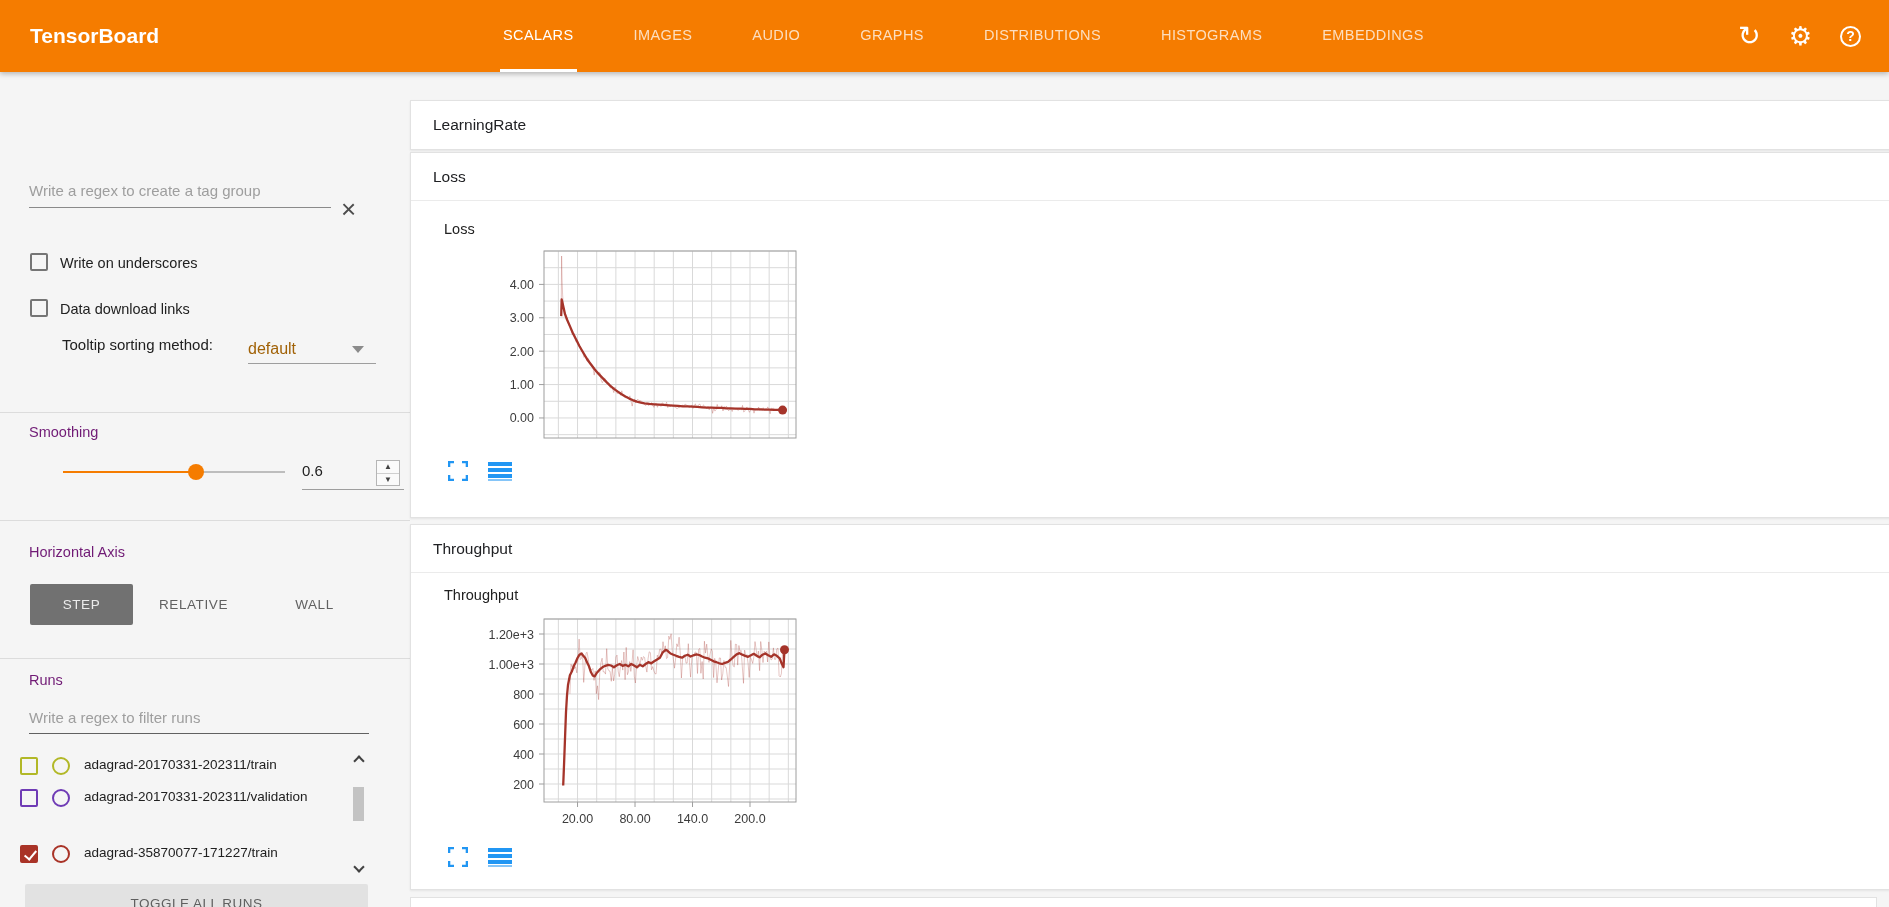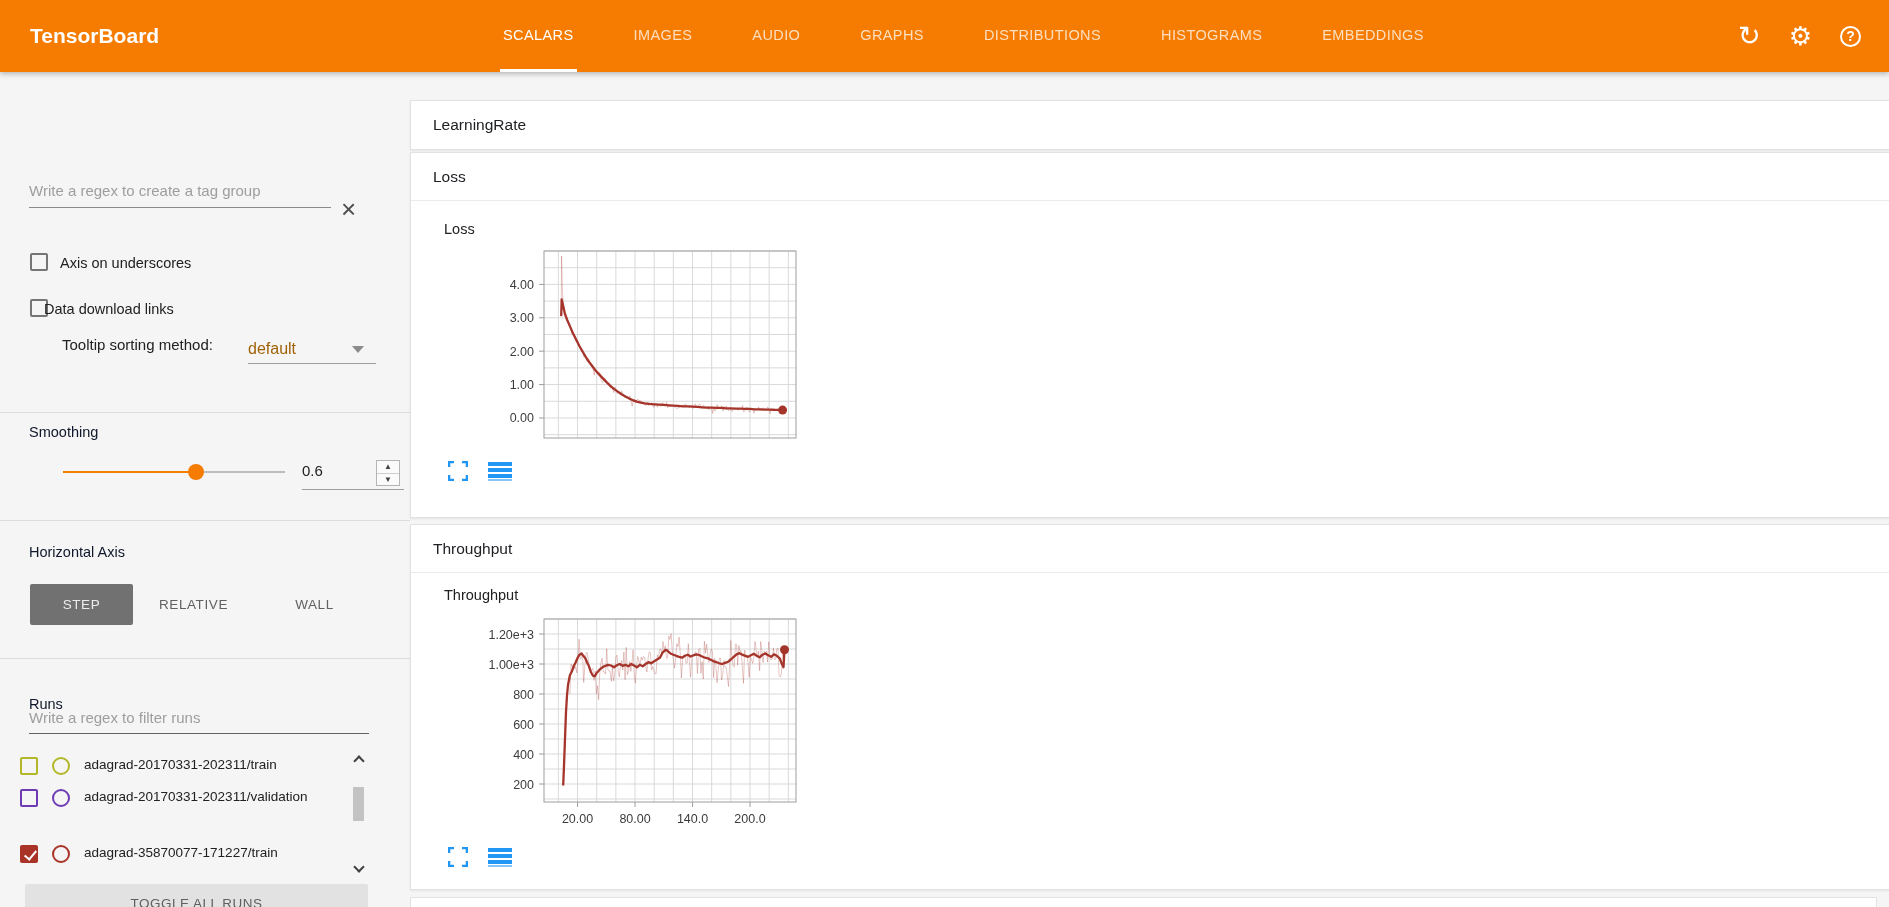--- a/index.html
+++ b/index.html
@@ -34,21 +34,21 @@
   .cbx-label { font-size:14.5px; color:#212121; }
 
   #tooltip-label { left:62px; top:264px; font-size:15px; color:#212121;text-align:center; }
   #tooltip-value { left:248px; top:268px; font-size:16px; color:#a16207; cursor:pointer; }
   #tooltip-underline { left:248px; top:291px; width:128px; border-bottom:1px solid #9e9e9e; }
   #dropdown-caret { left:352px; top:274px; width:0; height:0; border-left:6px solid transparent;
                     border-right:6px solid transparent; border-top:7px solid #8b8b8b; cursor:pointer; }
 
   .divider { left:0; width:410px; border-bottom:1px solid #dcdcdc; }
 
-  .side-section-label { font-size:14.5px; color:#0f172a;text-align:right; }
+  .side-section-label { font-size:14.5px; color:#701a75;text-align:right; }
 
   #slider-track { left:63px; top:399px; width:222px; height:2px; background:#bdbdbd; cursor:pointer; }
   #slider-fill { position:absolute; left:0; top:0; height:2px; background:#f57c00; width:60%; }
   #slider-thumb { position:absolute; top:-7px; left:calc(60% - 8px); width:16px; height:16px;
                   border-radius:50%; background:#f57c00; cursor:grab; }
   #smoothing-value { left:302px; top:390px; width:68px; font-size:15px; color:#212121; text-align:left; }
   #smoothing-underline { left:302px; top:417px; width:102px; border-bottom:1px solid #9e9e9e; }
   #spinner { left:376px; top:388px; width:24px; height:26px; border:1px solid #b5b5b5; background:#fafafa;
              display:flex; flex-direction:column; cursor:pointer; }
   #spinner .sp-half { flex:1; display:flex; align-items:center; justify-content:center; font-size:8px; color:#424242; }
@@ -128,26 +128,26 @@
   </div>
 </div>
 
 <div id="sidebar">
   <input class="abs" id="tag-regex-input" placeholder="Write a regex to create a tag group" style="">
   <span class="abs" id="clear-x">×</span>
 
   <div class="abs" style="left:30px; top:181px;" class-="cbx">
     <div class="cbx"></div>
   </div>
-  <div class="abs cbx-label" style="left:60px; top:183px;">Axis on underscores</div>
+  <div class="abs cbx-label" style="left:60px; top:183px;">Write on underscores</div>
 
   <div class="abs" style="left:30px; top:227px;">
     <div class="cbx"></div>
   </div>
-  <div class="abs cbx-label" style="left:44px; top:229px;">Data download links</div>
+  <div class="abs cbx-label" style="left:60px; top:229px;">Data download links</div>
 
   <div class="abs" id="tooltip-label">Tooltip sorting method:</div>
   <div class="abs" id="tooltip-value">default</div>
   <div class="abs" id="tooltip-underline"></div>
   <div class="abs" id="dropdown-caret"></div>
 
   <div class="abs divider" style="top:340px;"></div>
 
   <div class="abs side-section-label" style="left:29px; top:352px;">Smoothing</div>
   <div class="abs" id="slider-track">
@@ -166,21 +166,21 @@
   <div class="abs side-section-label" style="left:29px; top:472px;">Horizontal Axis</div>
   <div class="abs" id="axis-options">
 
   <div class="axis-opt active">STEP</div>
       <div class="axis-opt">RELATIVE</div>
       <div class="axis-opt">WALL</div>
     </div>
 
   <div class="abs divider" style="top:586px;"></div>
 
-  <div class="abs side-section-label" style="left:29px; top:624px;">Runs</div>
+  <div class="abs side-section-label" style="left:29px; top:600px;">Runs</div>
   <input class="abs" id="runs-filter-input" placeholder="Write a regex to filter runs" style="">
 
   <div class="abs" id="run-list">
 
   <div class="run-item" style="top: 8px;">
         <span class="run-cbx" style="--run-color: #b2b827;"></span>
         <span class="run-radio" style="--run-color: #b2b827;"></span>
         <span class="run-label">adagrad-20170331-202311/train</span>
       </div>
       <div class="run-item" style="top: 40px;">

